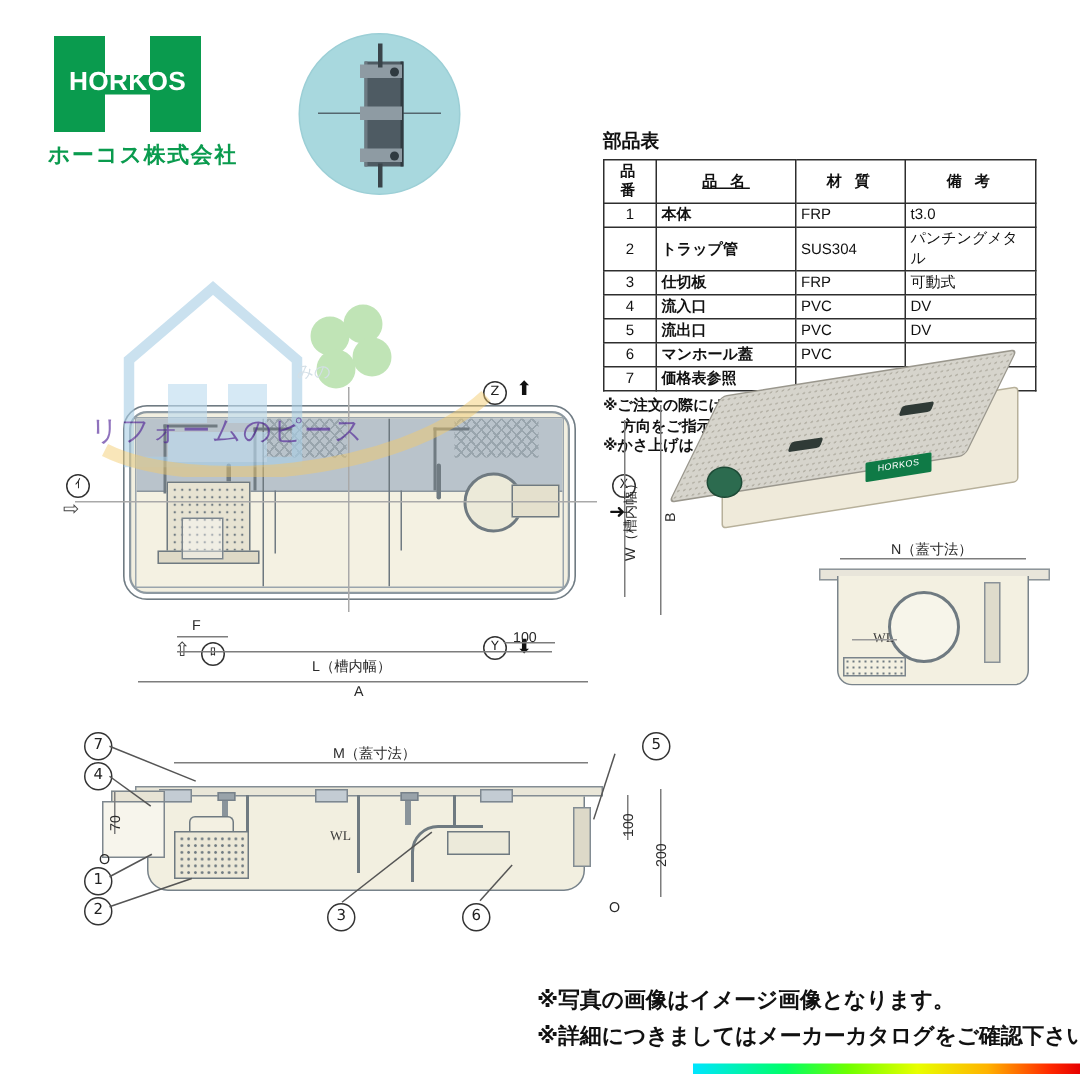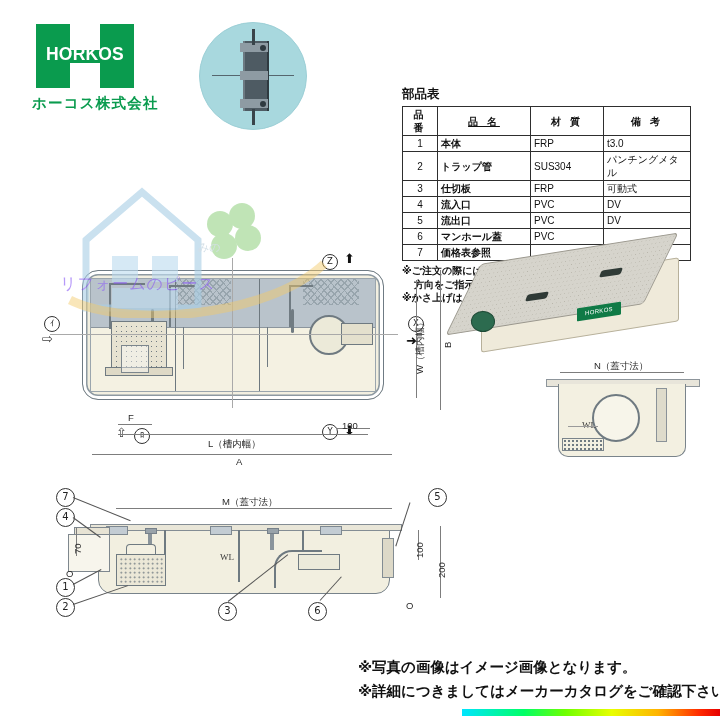--- a/index.html
+++ b/index.html
@@ -137,22 +137,22 @@
   
   #watermark {
     position: absolute; left: 56px; top: 168px;
     width: 300px; height: 150px;
     pointer-events: none;
     z-index: 4;
     opacity: 0.62;
   }
   #wm-text {
     position: absolute; left: 4px; top: 106px;
-    font-size: 16px;
-    color: #8b5cf6;
+    font-size: 19px;
+    color: #4c1d95;
     letter-spacing: 1px;
     white-space: nowrap;
   }
   #wm-sub {
     position: absolute; left: 142px; top: 72px;
     font-size: 11px; color: #b9ccd8;
   }
 
   
   #badge-200h {

